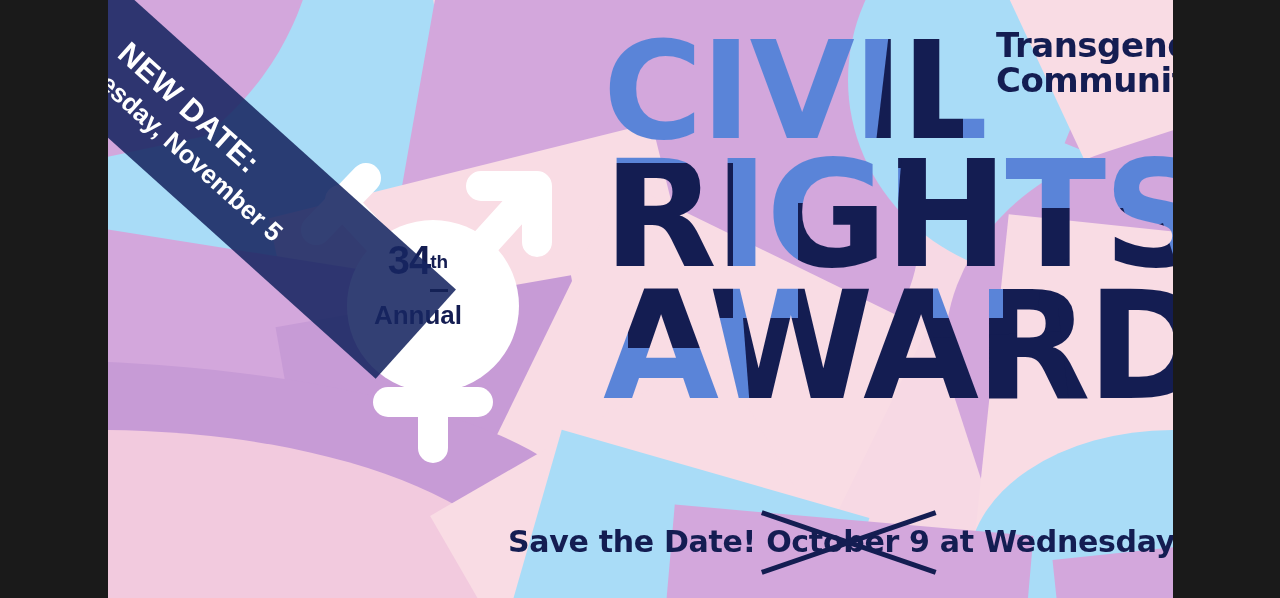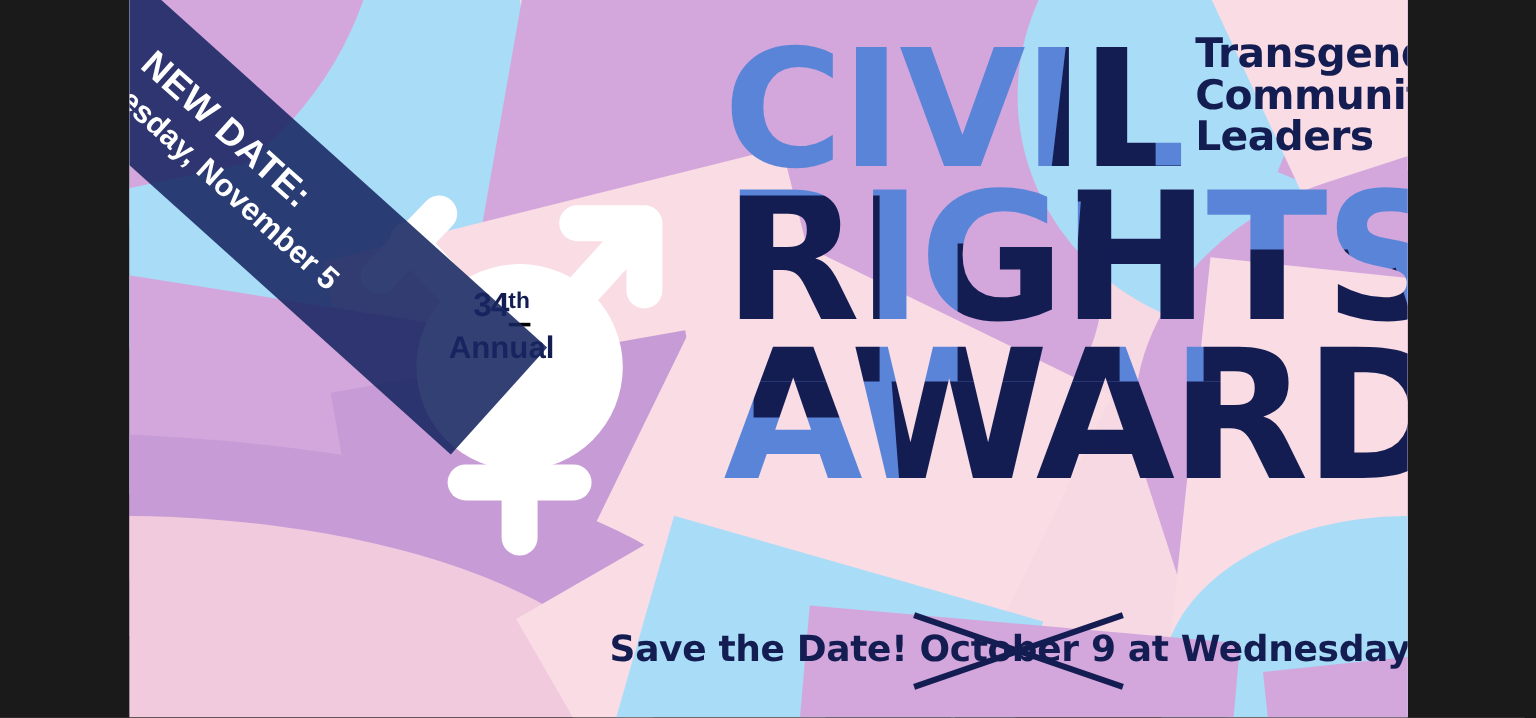--- a/index.html
+++ b/index.html
@@ -65,24 +65,24 @@
   #ribbon .l1{color:#fff;font-weight:bold;font-size:31px;letter-spacing:.5px;
               font-family:"Liberation Sans",sans-serif;}
   #ribbon .l2{color:#fff;font-weight:bold;font-size:26px;
               font-family:"Liberation Sans",sans-serif;}
 
   
   #transSym{position:absolute;left:180px;top:130px;width:290px;height:340px;}
   #transSym svg{width:100%;height:100%;display:block;}
   #annualTxt{position:absolute;left:236px;top:240px;width:148px;text-align:center;
              color:#141D52;font-weight:bold;line-height:1;pointer-events:none;}
-  #annualTxt .big{font-size:28px;letter-spacing:-1px;}
+  #annualTxt .big{font-size:40px;letter-spacing:-1px;}
   #annualTxt .sup{font-size:19px;vertical-align:super;border-bottom:3px solid #000000;
-                  padding-bottom:7px;}
-  #annualTxt .sm{display:block;font-size:26px;margin-top:8px;}
+                  padding-bottom:17px;}
+  #annualTxt .sm{display:block;font-size:26px;margin-top:22px;}
 
   
   #hlWrap{position:absolute;left:495px;top:18px;width:600px;height:500px;
           pointer-events:none;}
 
   
   #honoring{position:absolute;left:888px;top:28px;width:270px;color:#141D52;
             font-family:"DejaVu Sans",sans-serif;font-weight:bold;font-size:34px;
             line-height:1.02;letter-spacing:-.5px;}
   #honoring div{white-space:nowrap;}
@@ -173,21 +173,20 @@
     </div>
 
     <div id="ribbon">
       <div class="l1">NEW DATE:</div>
       <div class="l2">Wednesday, November 5</div>
     </div>
 
     <div id="honoring">
       <div>Transgender</div>
       <div>Community</div>
-      <div>Leaders</div>
     </div>
 
     <div id="savedate">
       <span>Save the Date!</span>
       <span id="strikeWrap">
         <span id="strikeTxt">October 9</span>
         <svg viewBox="0 0 100 100" preserveAspectRatio="none">
           <line x1="1" y1="1" x2="99" y2="99" stroke="#141D52" stroke-width="2.2" vector-effect="non-scaling-stroke" style="stroke-width:5"></line>
           <line x1="99" y1="1" x2="1" y2="99" stroke="#141D52" stroke-width="2.2" vector-effect="non-scaling-stroke" style="stroke-width:5"></line>
         </svg>

